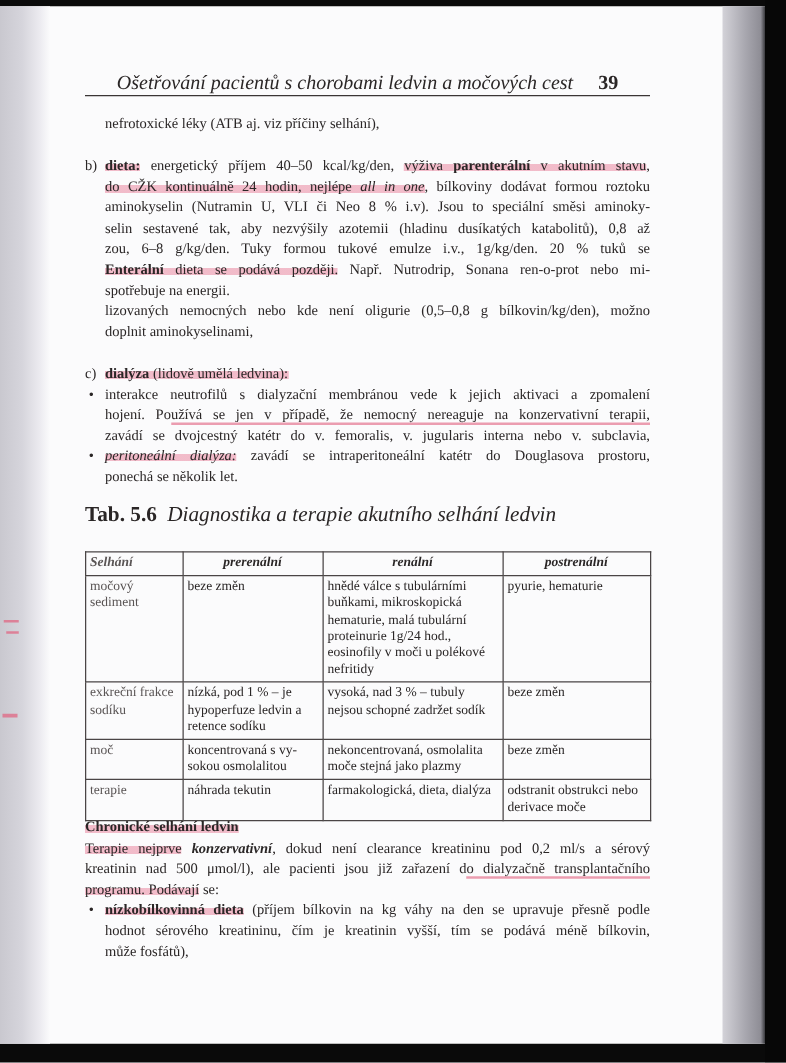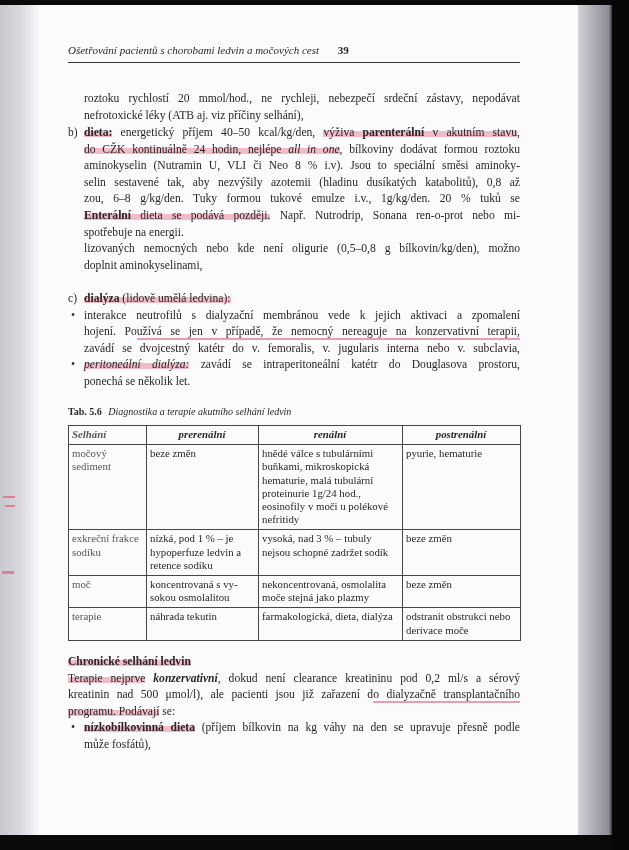--- a/index.html
+++ b/index.html
@@ -19,46 +19,46 @@
   }
   .gutter-right {
     position: absolute; left: 578px; top: 5px; width: 34px; height: 830px;
     background: linear-gradient(to right, #d3d2d8 0%, #a7a6ae 55%, #8e8d95 90%, #3a3a3e 100%);
   }
   .edge-right {
     position: absolute; left: 612px; top: 0; width: 17px; height: 850px; background: #070707;
   }
   .page { position: absolute; left: 68px; top: 40px; width: 450px; font-size: 11.6px; line-height: 16.6px; }
   .running-head {
-    position: absolute; left: 68px; top: 44px; width: 452px; height: 18px;
+    position: absolute; left: 68px; top: 58px; width: 452px; height: 18px;
     border-bottom: 1px solid #3a3535;
-    font-size: 11px; text-align: left;
+    font-size: 16px; text-align: center;
   }
   .running-head .title { font-style: italic; margin-right: 16px; }
   .running-head .pno { font-weight: bold; }
   .block { position: absolute; left: 0; width: 452px; }
   p, .line { margin: 0; }
   .just { text-align: justify; text-align-last: justify; }
   .hl { background: linear-gradient(to bottom, transparent 40%, rgba(230,110,140,0.45) 40%, rgba(230,110,140,0.45) 85%, transparent 85%); }
   .ul { border-bottom: 2px solid rgba(225,95,125,0.6); }
   b { font-weight: bold; }
   i { font-style: italic; }
   .indent { padding-left: 16px; }
   .bullet-item { position: relative; padding-left: 16px; }
   .bullet-item .dot { position: absolute; left: 3px; top: 0; }
-  .caption { font-size: 10px; }
+  .caption { font-size: 17px; }
   .caption b { font-weight: bold; margin-right: 4px; }
   table.t {
     position: absolute; left: 0; width: 453px; border-collapse: collapse;
     font-size: 10.8px; line-height: 13.2px;
   }
   table.t th, table.t td { border: 1px solid #4a4545; padding: 2px 4px 3px 3px; vertical-align: top; text-align: left; font-weight: normal; }
   table.t th { font-style: italic; font-weight: bold; text-align: center; }
   table.t th:first-child { text-align: left; }
-  table.t { border: 1.5px solid #3a3535; }
+  table.t { border: 1.5px solid #3a3535; margin-top: 16px; }
   .c1 { width: 70px; color: #5a5555; }
   .c2 { width: 104px; }
   .c3 { width: 136px; }
   .c4 { width: 110px; }
   .jfy { text-align: justify; }
   .marks { position: absolute; }
 </style>
 </head>
 <body>
 
@@ -68,21 +68,20 @@
 <div class="edge-right"></div>
 
 <div class="running-head">
   <span class="title">Ošetřování pacientů s chorobami ledvin a močových cest</span>
   <span class="pno">39</span>
 </div>
 
 <div class="page">
 
   <div class="block" style="top:51px;">
-    <div class="line indent just">roztoku rychlostí 20 mmol/hod., ne rychleji, nebezpečí srdeční zástavy, nepodávat</div>
     <div class="line indent">nefrotoxické léky (ATB aj. viz příčiny selhání),</div>
   </div>
 
   <div class="block" style="top:85px;">
     <div class="line just" style="position:relative; padding-left:16px;">
       <span style="position:absolute; left:0;">b)</span>
       <b class="hl">dieta:</b><span> energetický příjem 40–50 kcal/kg/den, </span><span class="hl">výživa </span><b class="hl">parenterální</b><span class="hl"> v akutním stavu</span><span>,</span>
     </div>
     <div class="line indent just">
       <span class="hl">do CŽK kontinuálně 24 hodin, nejlépe </span><i class="hl">all in one</i><span>, bílkoviny dodávat formou roztoku</span>
@@ -167,20 +166,21 @@
     </div>
     <div class="line just">
       <span>kreatinin nad 500 μmol/l), ale pacienti jsou již zařazení d</span><span class="ul">o dialyzačně transplantačního</span>
     </div>
     <div class="line">
       <span class="hl">programu. Podávají</span><span> se:</span>
     </div>
     <div class="bullet-item">
       <span class="dot">•</span>
       <div class="line just"><b class="hl">nízkobílkovinná dieta</b><span> (příjem bílkovin na kg váhy na den se upravuje přesně podle</span></div>
+      <div class="line just">hodnot sérového kreatininu, čím je kreatinin vyšší, tím se podává méně bílkovin,</div>
       <div class="line">může fosfátů),</div>
     </div>
   </div>
 </div>
 
 <div class="marks" style="left:3px; top:496px; width:12px; height:2px; background:rgba(225,95,125,0.7);"></div>
 <div class="marks" style="left:5px; top:505px; width:10px; height:2px; background:rgba(225,95,125,0.7);"></div>
 <div class="marks" style="left:2px; top:571px; width:12px; height:3px; background:rgba(225,95,125,0.7);"></div>
 
 </body></html>

